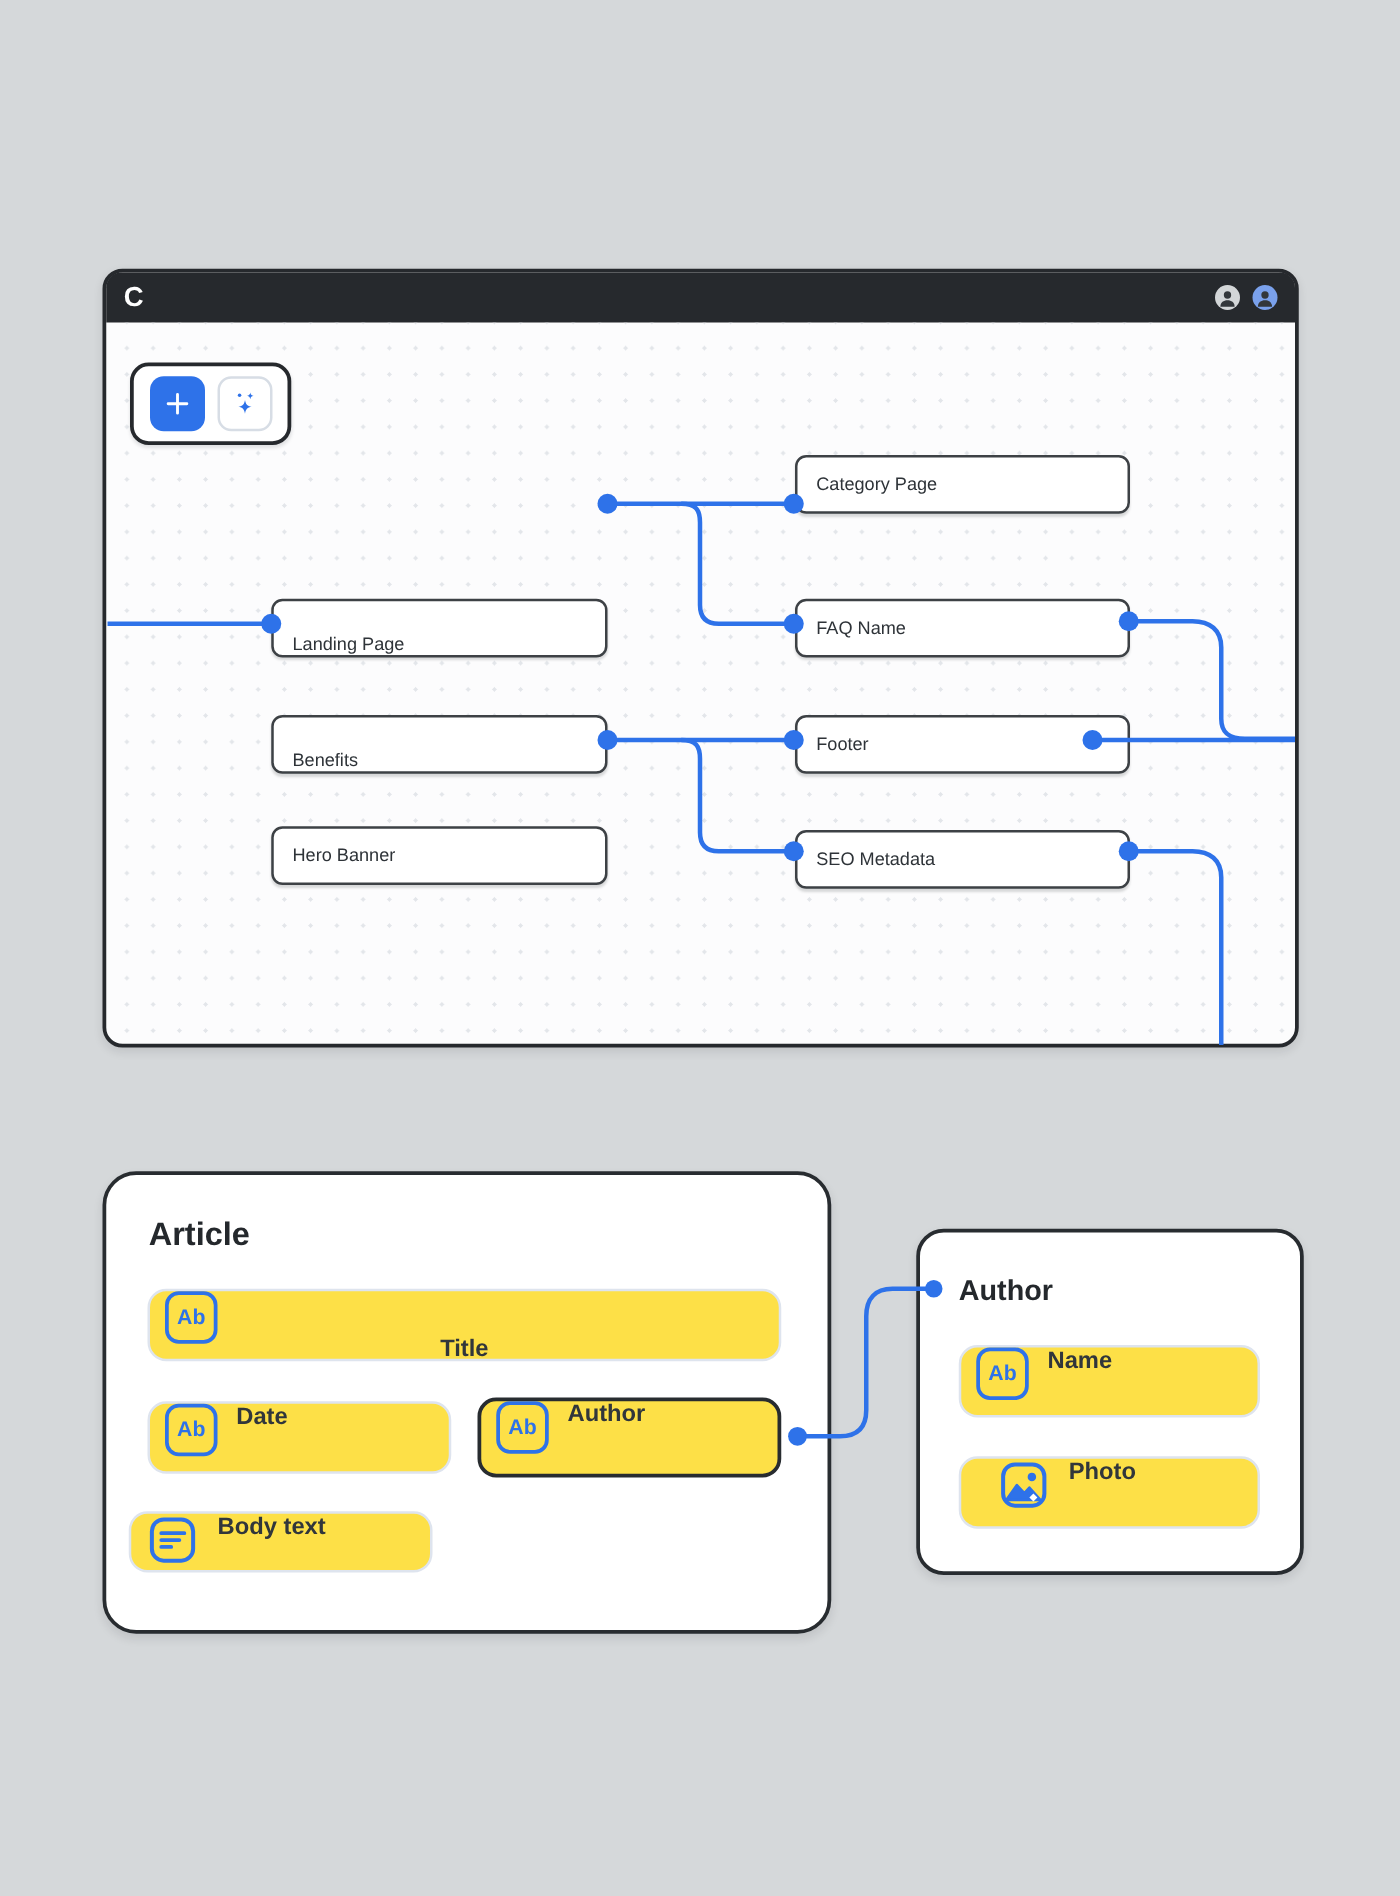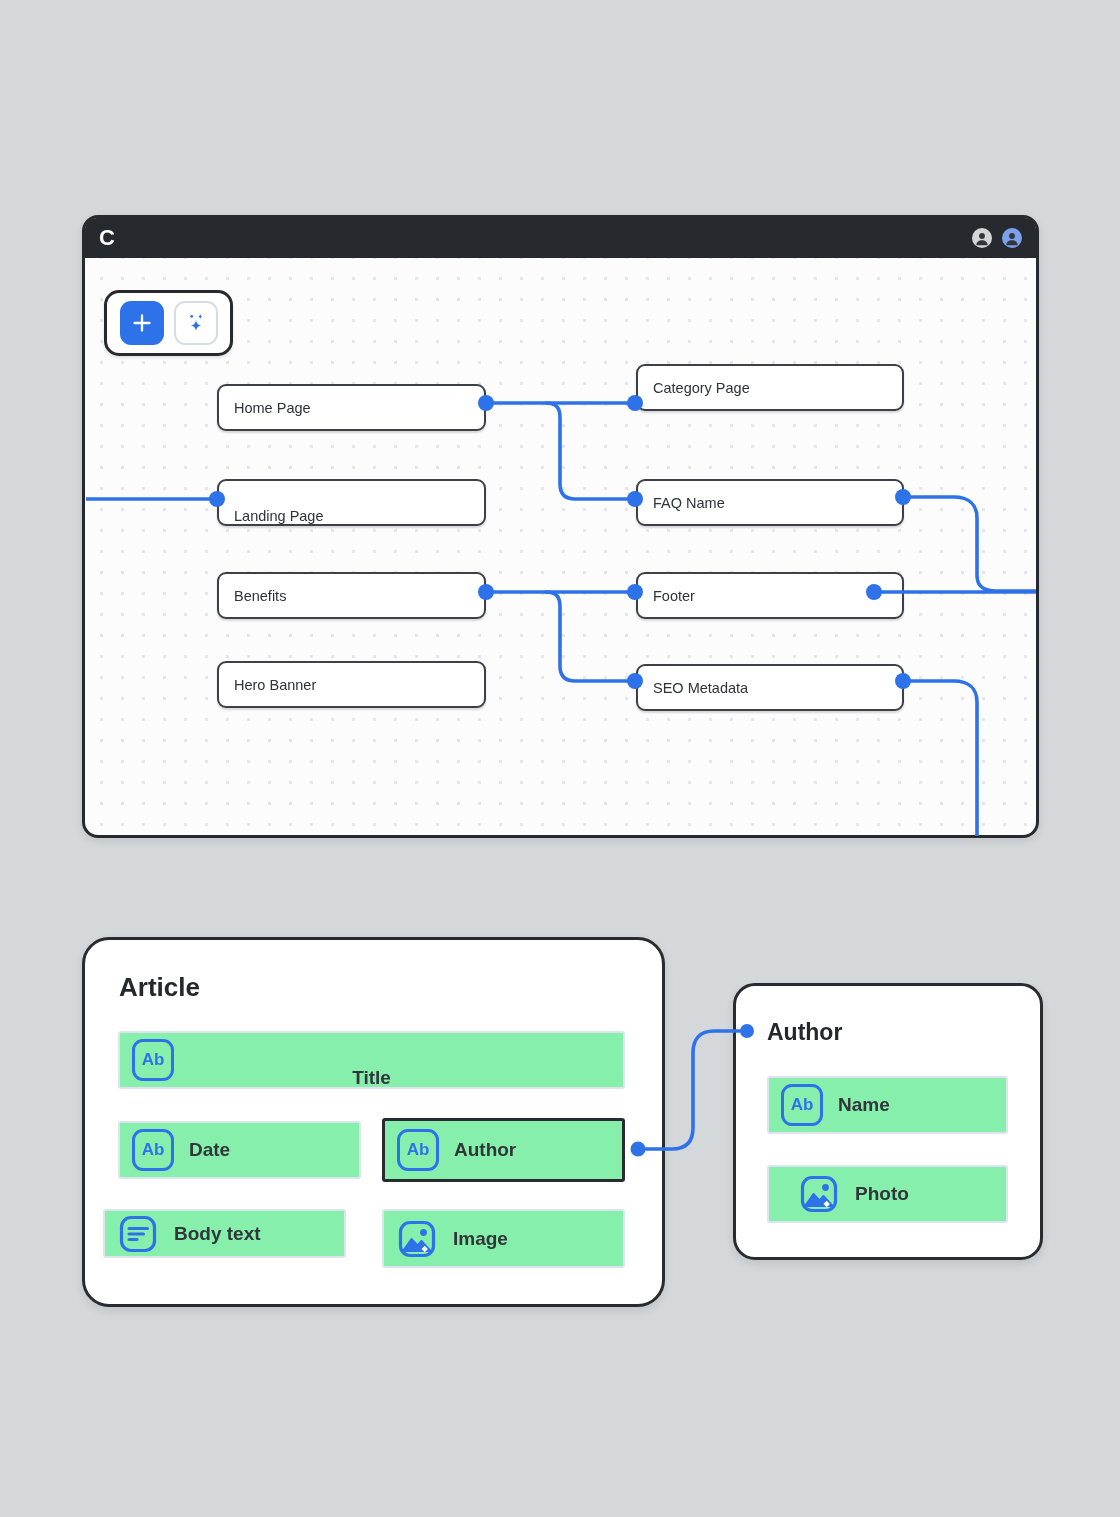--- a/index.html
+++ b/index.html
@@ -45,39 +45,39 @@
   
   .node {
     position:absolute; width:269px; height:47px;
     background:#fff; border:2.5px solid #3d4145; border-radius:9px;
     display:flex; align-items:center; padding-left:15px;
     font-size:14.5px; font-weight:400; color:#2e3338;
     box-shadow:0 2px 2px rgba(25,28,33,.16);
   }
   .n-home    { left:132px; top:126px; }
   .n-landing { left:132px; top:221px;align-items:flex-end; }
-  .n-benefits{ left:132px; top:314px; }
+  .n-benefits{ left:132px; top:314px;align-items:flex-end; }
   .n-hero    { left:132px; top:403px; }
   .n-category{ left:551px; top:106px; width:268px; }
   .n-faq     { left:551px; top:221px; width:268px; }
   .n-footer  { left:551px; top:314px; width:268px; }
   .n-seo     { left:551px; top:406px; width:268px; }
   
   .card {
     position:absolute; background:#fff; border:3px solid #282c30;
     box-shadow:0 4px 8px rgba(20,24,32,.10);
   }
   .card-article { left:82px; top:937px; width:583px; height:370px; border-radius:27px;padding-left:13px; }
   .card-author  { left:733px; top:983px; width:310px; height:277px; border-radius:22px; }
   .card-title { position:absolute; font-weight:700; color:#24282c; }
   .t-article { left:34px; top:32px; font-size:26px; }
   .t-author  { left:31px; top:33px; font-size:23px; }
   .field {
-    position:absolute; background:#86efac; border:2px solid #dee4ee; border-radius:3px;
-    display:flex; align-items:center; padding-left:12px; gap:15px;
+    position:absolute; background:#fde047; border:2px solid #dee4ee; border-radius:15px;
+    display:flex; padding-left:12px; gap:15px;
     font-size:19px; font-weight:700; color:#31363b;
   }
   .f-title  { left:33px; top:91px;  width:507px; height:58px; }
   .f-title .field-label { position:absolute; left:0; right:0; text-align:center;margin-top:36px; }
   .f-date   { left:33px; top:181px; width:243px; height:58px; }
   .f-author { left:297px; top:178px; width:243px; height:64px; border:3.5px solid #282c30; }
   .f-body   { left:18px; top:269px; width:243px; height:49px; }
   .f-image  { left:297px; top:269px; width:243px; height:59px; }
   .f-name   { left:31px; top:90px;  width:241px; height:58px; }
   .f-photo  { left:31px; top:179px; width:241px; height:58px;padding-left:29px; }
@@ -122,23 +122,20 @@
       </div>
       <div class="tool-btn secondary">
         <svg width="26" height="26" viewBox="0 0 24 24">
           <path d="M12 9.2c.6 3.3 1.7 4.5 4.9 5.1-3.2.6-4.3 1.8-4.9 5.1-.6-3.3-1.7-4.5-4.9-5.1 3.2-.6 4.3-1.8 4.9-5.1z" fill="#2e72e9"></path>
           <path d="M15.9 3.6c.3 1.6.9 2.2 2.4 2.5-1.5.3-2.1.9-2.4 2.5-.3-1.6-.9-2.2-2.4-2.5 1.5-.3 2.1-.9 2.4-2.5z" fill="#2e72e9"></path>
           <circle cx="8" cy="5.8" r="1.3" fill="#2e72e9"></circle>
         </svg>
       </div>
     </div>
 
-    <div class="node n-home">
-        <span>Home Page</span>
-      </div>
     <div class="node n-landing">
         <span>Landing Page</span>
       </div>
     <div class="node n-benefits">
         <span>Benefits</span>
       </div>
     <div class="node n-hero">
         <span>Hero Banner</span>
       </div>
     <div class="node n-category">
@@ -175,29 +172,20 @@
   </div>
 
   <div class="field f-body">
     <svg class="svg-icon" viewBox="0 0 42 42">
       <rect x="4.5" y="4.5" width="33" height="33" rx="9.5" fill="none" stroke="#2e72e9" stroke-width="3.2"></rect>
       <path d="M12 15.5h18.5M12 21h14.5M12 26.5h8" stroke="#2e72e9" stroke-width="3" stroke-linecap="round"></path>
     </svg>
     <span>Body text</span>
   </div>
 
-  <div class="field f-image">
-    <svg class="svg-icon" viewBox="0 0 42 42">
-      <rect x="4.5" y="4.5" width="33" height="33" rx="9.5" fill="none" stroke="#2e72e9" stroke-width="3.2"></rect>
-      <circle cx="27.5" cy="14.5" r="3.4" fill="#2e72e9"></circle>
-      <path d="M7 33 L15.5 21 L21.5 27.5 L25.5 23 L34.5 33 Z" fill="#2e72e9" stroke="#2e72e9" stroke-width="2" stroke-linejoin="round"></path>
-      <path d="M25.5 31 l3.2-3.2 3.2 3.2-3.2 3.2z" fill="#fff"></path>
-    </svg>
-    <span>Image</span>
-  </div>
 </div>
 
 <div class="card card-author">
   <div class="card-title t-author">Author</div>
 
   <div class="field f-name">
     <span class="ab-icon">Ab</span>
     <span>Name</span>
   </div>
 

